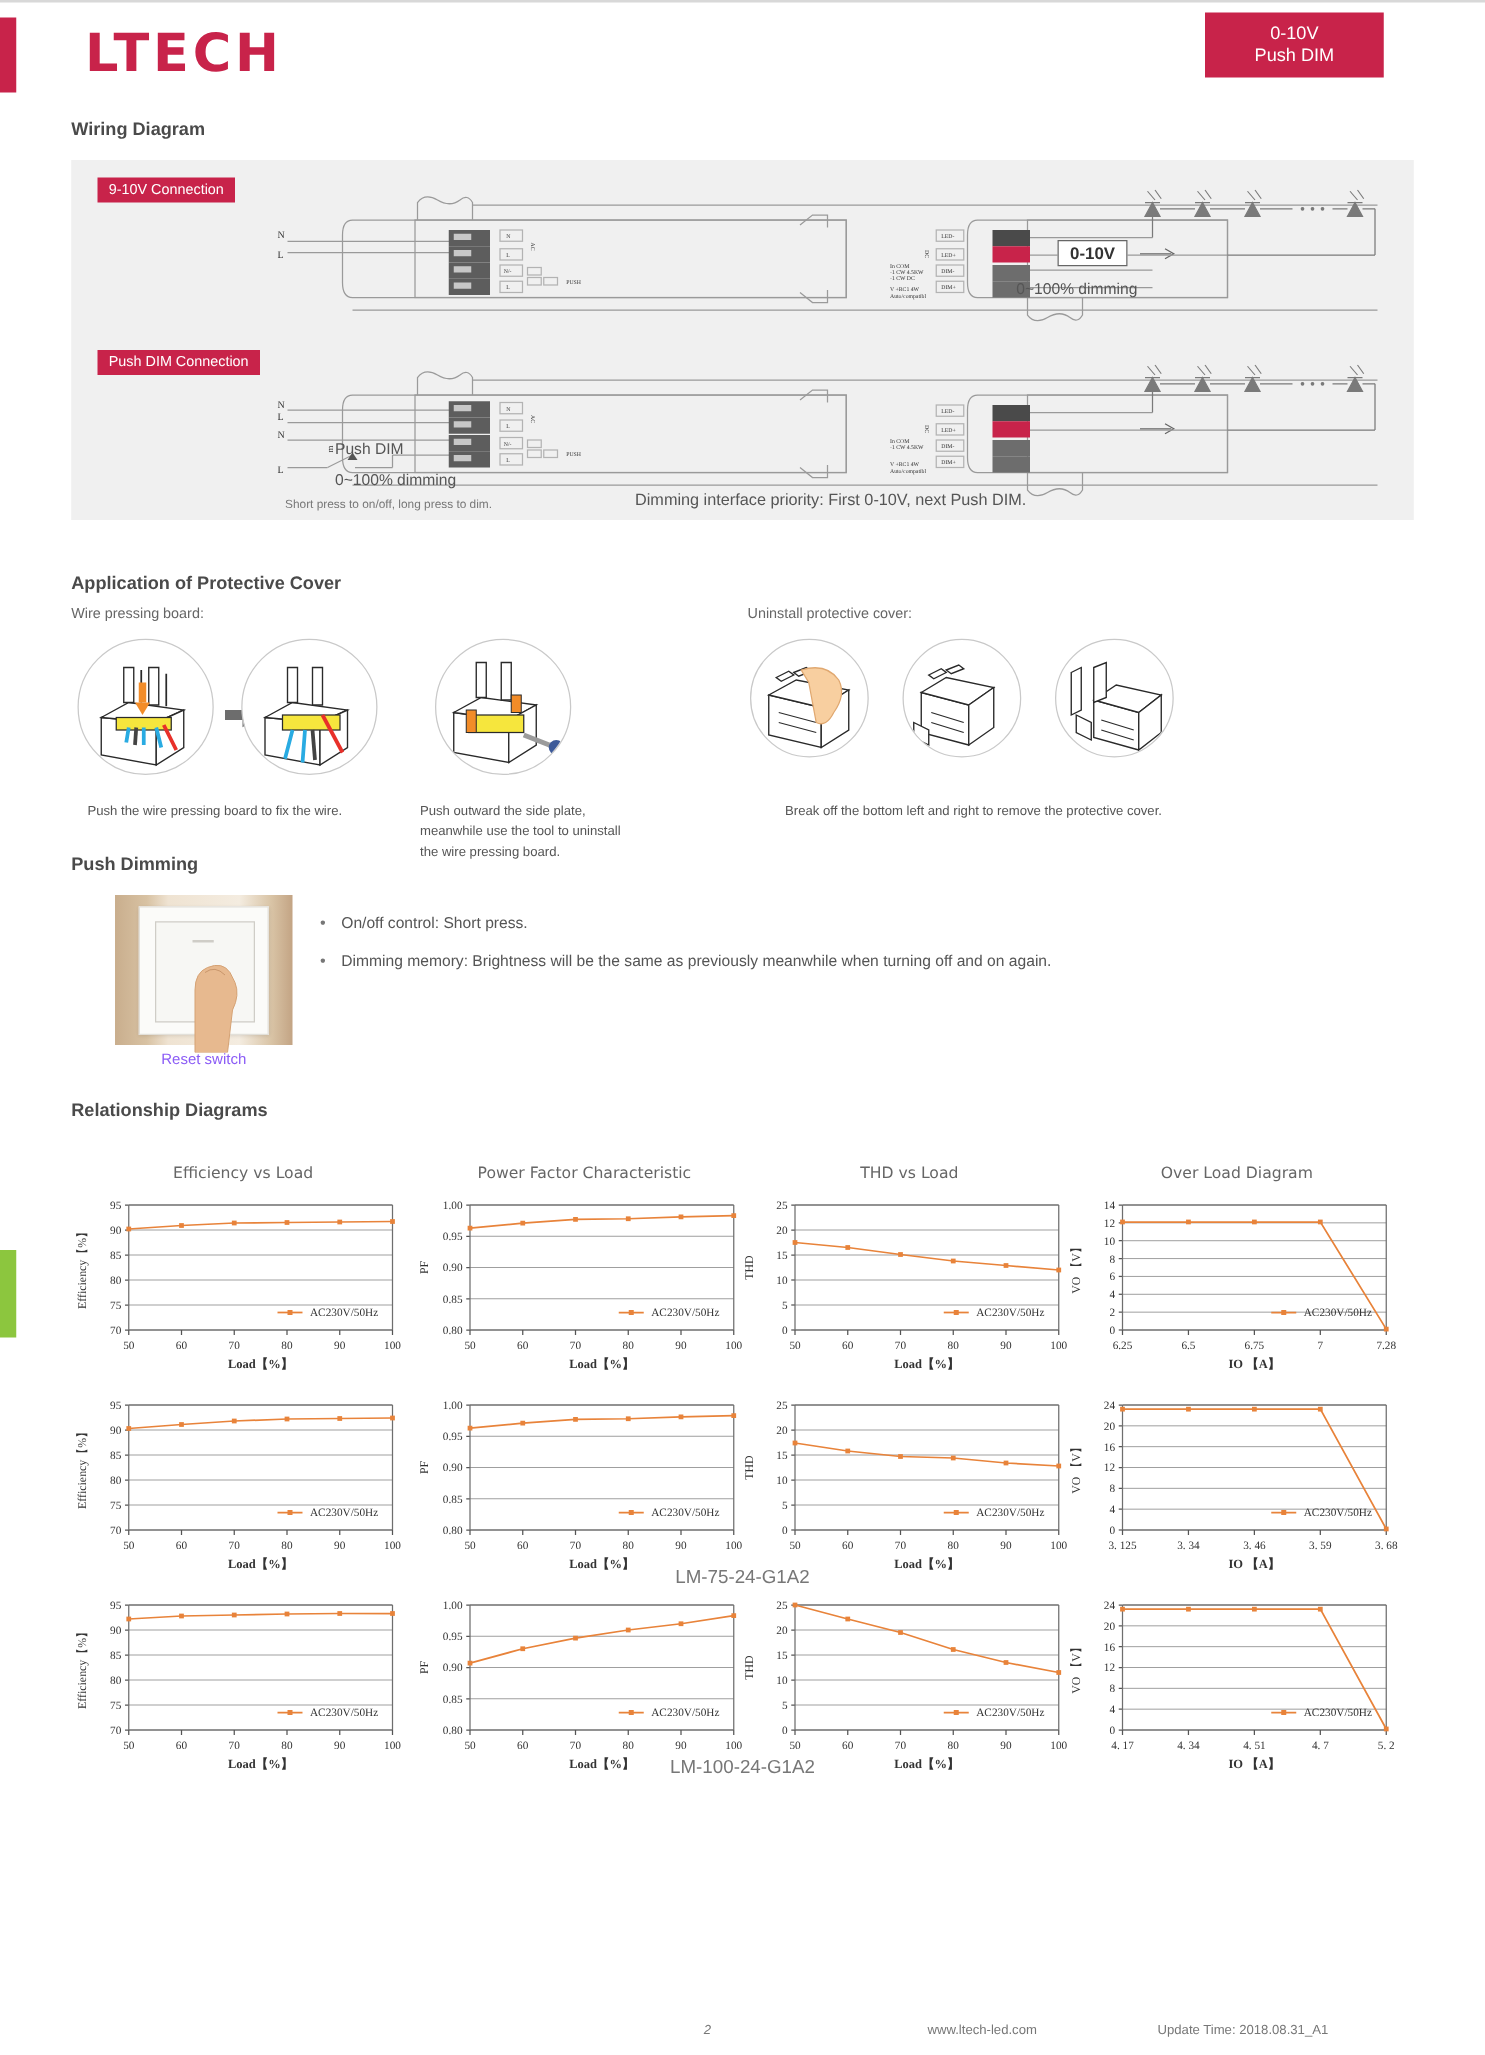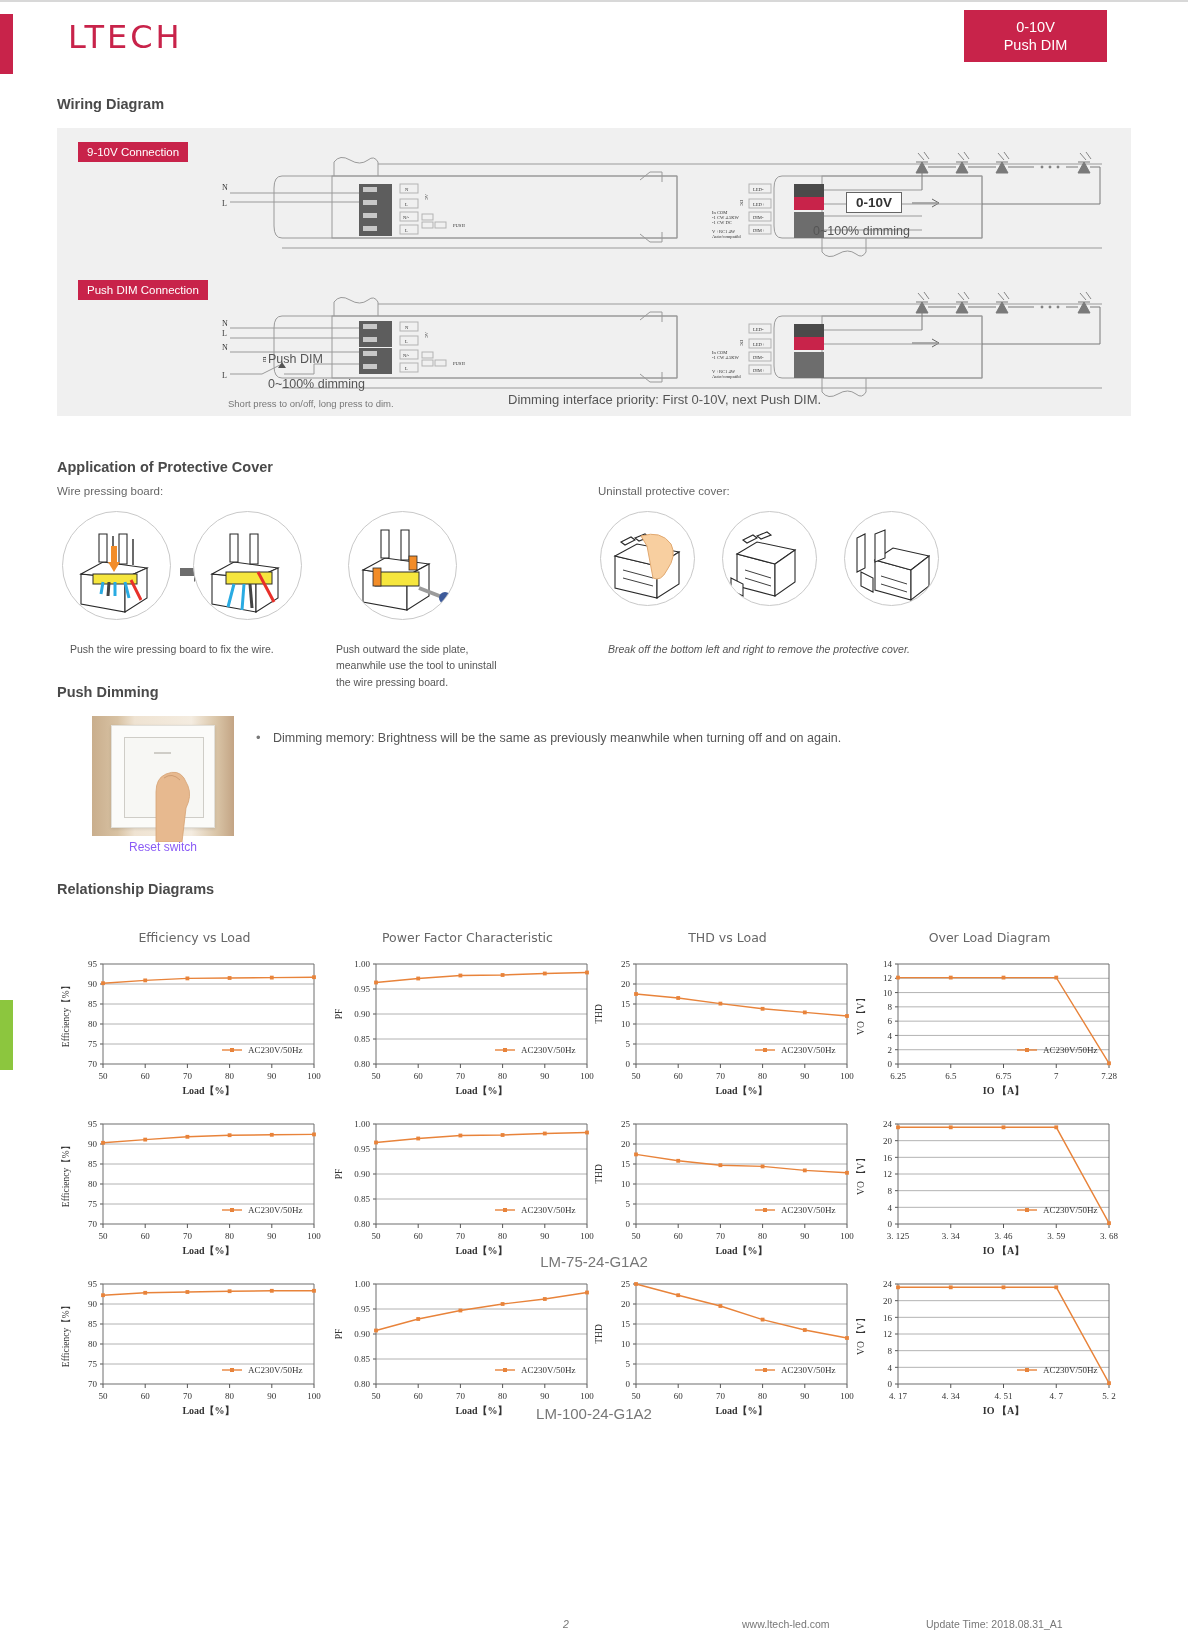--- a/index.html
+++ b/index.html
@@ -8,21 +8,21 @@
     background: #ffffff;
     font-family: "Liberation Sans", sans-serif;
     color: #4a4a4a;
     position: relative;
     overflow: hidden;
   }
   
   .header { position: relative; height: 90px; }
   .topline { position:absolute; top:0; left:0; width:1188px; height:2px; background:#d8d8d8; }
   .red-tab-left { position:absolute; left:0; top:14px; width:13px; height:60px; background:#c8234a; }
-  .logo { position:absolute; left:68px; top:18px; font-size:32px; font-weight:normal;
+  .logo { position:absolute; left:68px; top:18px; font-size:42px; font-weight:bold;
           letter-spacing:3px; color:#c8234a; font-family:"DejaVu Sans", sans-serif; }
   .badge-top { position:absolute; right:81px; top:10px; width:143px; height:52px;
           background:#c8234a; color:#fff; display:flex; flex-direction:column;
           align-items:center; justify-content:center; line-height:1.25; font-size:14.5px; }
   
   .sec-h { font-size:14.5px; font-weight:bold; color:#4a4a4a; }
   
   .wiring-panel { position:absolute; left:57px; top:128px; width:1074px; height:288px;
       background:#f0f0f0; }
   .tag { display:inline-block; background:#c8234a; color:#fff; font-size:11.5px;
@@ -412,40 +412,41 @@
       <line x1="36" y1="64" x2="62" y2="72"></line>
       <line x1="36" y1="72" x2="62" y2="80"></line>
     </g>
   </svg>
 </div>
 
 <div class="cap" style="position:absolute;left:70px;top:641px;width:300px;">Push the wire pressing board to fix the wire.</div>
 <div class="cap" style="position:absolute;left:336px;top:641px;width:200px;white-space:pre-line;">Push outward the side plate,
 meanwhile use the tool to uninstall
 the wire pressing board.</div>
-<div class="cap" style="position:absolute;left:608px;top:641px;width:420px;font-style:italic;">Break off the bottom left and right to remove the protective cover.</div>
+<div class="cap" style="position:absolute;left:628px;top:641px;width:420px;">Break off the bottom left and right to remove the protective cover.</div>
 
 <div style="position:absolute;left:57px;top:684px;" class="sec-h">Push Dimming</div>
 
 <div style="position:absolute;left:92px;top:716px;width:142px;height:120px;
             background:linear-gradient(90deg,#c9ae8d 0%,#d8c2a3 18%,#efe3d2 30%,#f4ece0 70%,#d9c4a6 88%,#c3a484 100%);">
   <div style="position:absolute;left:19px;top:9px;width:104px;height:103px;background:#fbfbf9;
               border:1px solid #e2e0da;box-shadow:0 1px 3px rgba(0,0,0,.12);">
     <div style="position:absolute;left:12px;top:11px;width:80px;height:81px;background:#f7f7f4;
                 border:1px solid #cfcdc7;"></div>
     <div style="position:absolute;left:42px;top:26px;width:17px;height:2px;background:#cfcdc7;"></div>
   </div>
   <svg width="70" height="86" style="position:absolute;left:42px;top:40px;">
     <path d="M22 86 L22 36 Q22 22 32 18 Q44 13 50 22 L54 30 Q58 40 52 52 L48 86 Z" fill="#e7b98f" stroke="#d5a274" stroke-width="0.8"></path>
     <path d="M30 22 Q38 16 46 24" fill="none" stroke="#c9966b" stroke-width="0.8"></path>
   </svg>
 </div>
 <div style="position:absolute;left:92px;top:840px;width:142px;text-align:center;font-size:12px;color:#8b5cf6;">Reset switch</div>
 
 <ul class="bullets" style="position:absolute;left:256px;top:731px;width:700px;">
+  <li>On/off control: Short press.</li>
   <li>Dimming memory: Brightness will be the same as previously meanwhile when turning off and on again.</li>
 </ul>
 
 <div style="position:absolute;left:57px;top:881px;" class="sec-h">Relationship Diagrams</div>
 
 <div id="charts-container" style="position:absolute;left:40px;top:930px;width:1120px;">
     <div class="chart-wrap" style="position: absolute; left: 17px; top: 0px; width: 275px;"><div class="chart-title">Efficiency vs Load</div><svg width="275" height="152">
         <line x1="46" x2="257" y1="116" y2="116" stroke="#6e6e6e" stroke-width="1.1"></line>
         <line x1="43" x2="46" y1="116" y2="116" stroke="#555"></line>
         <text x="40" y="119.2" text-anchor="end" font-size="9">70</text>

